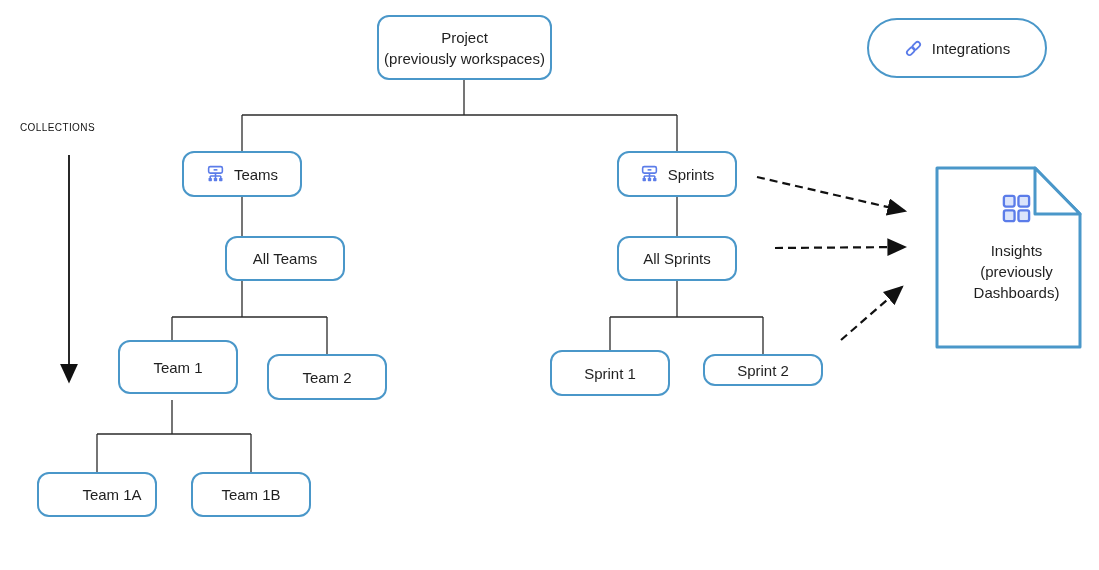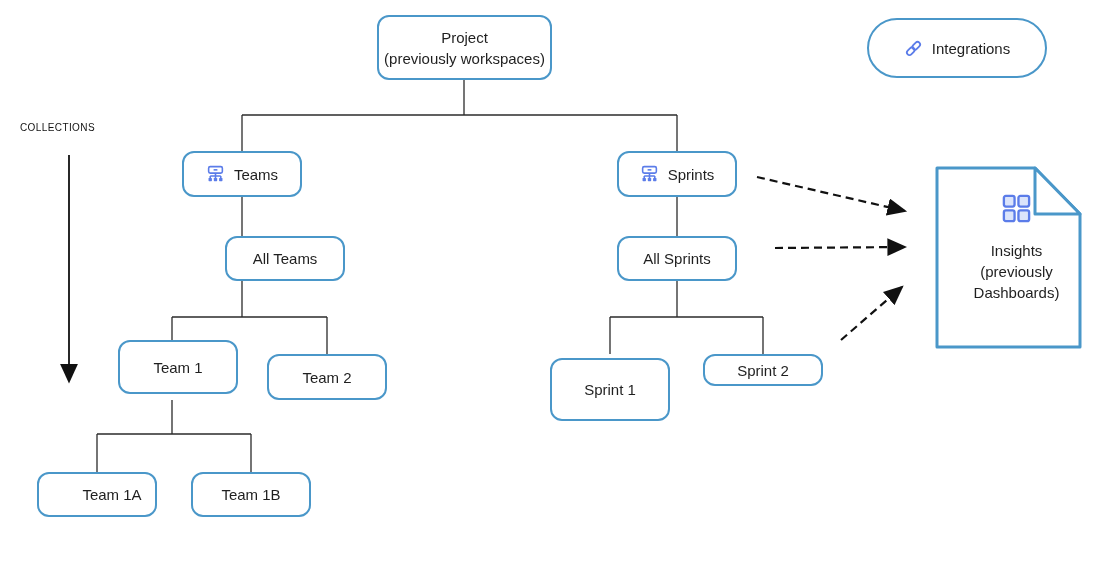--- a/index.html
+++ b/index.html
@@ -139,21 +139,21 @@
     <span>All Sprints</span>
   </div>
 
   <div class="node" style="left:112px;top:340px;width:120px;height:54px;margin-left:6px;">
     <span>Team 1</span>
   </div>
   <div class="node" style="left:267px;top:354px;width:120px;height:46px;">
     <span>Team 2</span>
   </div>
 
-  <div class="node" style="left:550px;top:358px;width:120px;height:63px;">
+  <div class="node" style="left:550px;top:350px;width:120px;height:46px;">
     <span>Sprint 1</span>
   </div>
   <div class="node" style="left:703px;top:354px;width:120px;height:32px;">
     <span>Sprint 2</span>
   </div>
 
   <div class="node" style="left:37px;top:472px;width:120px;height:45px;padding-left:30px;">
     <span>Team 1A</span>
   </div>
   <div class="node" style="left:191px;top:472px;width:120px;height:45px;">

